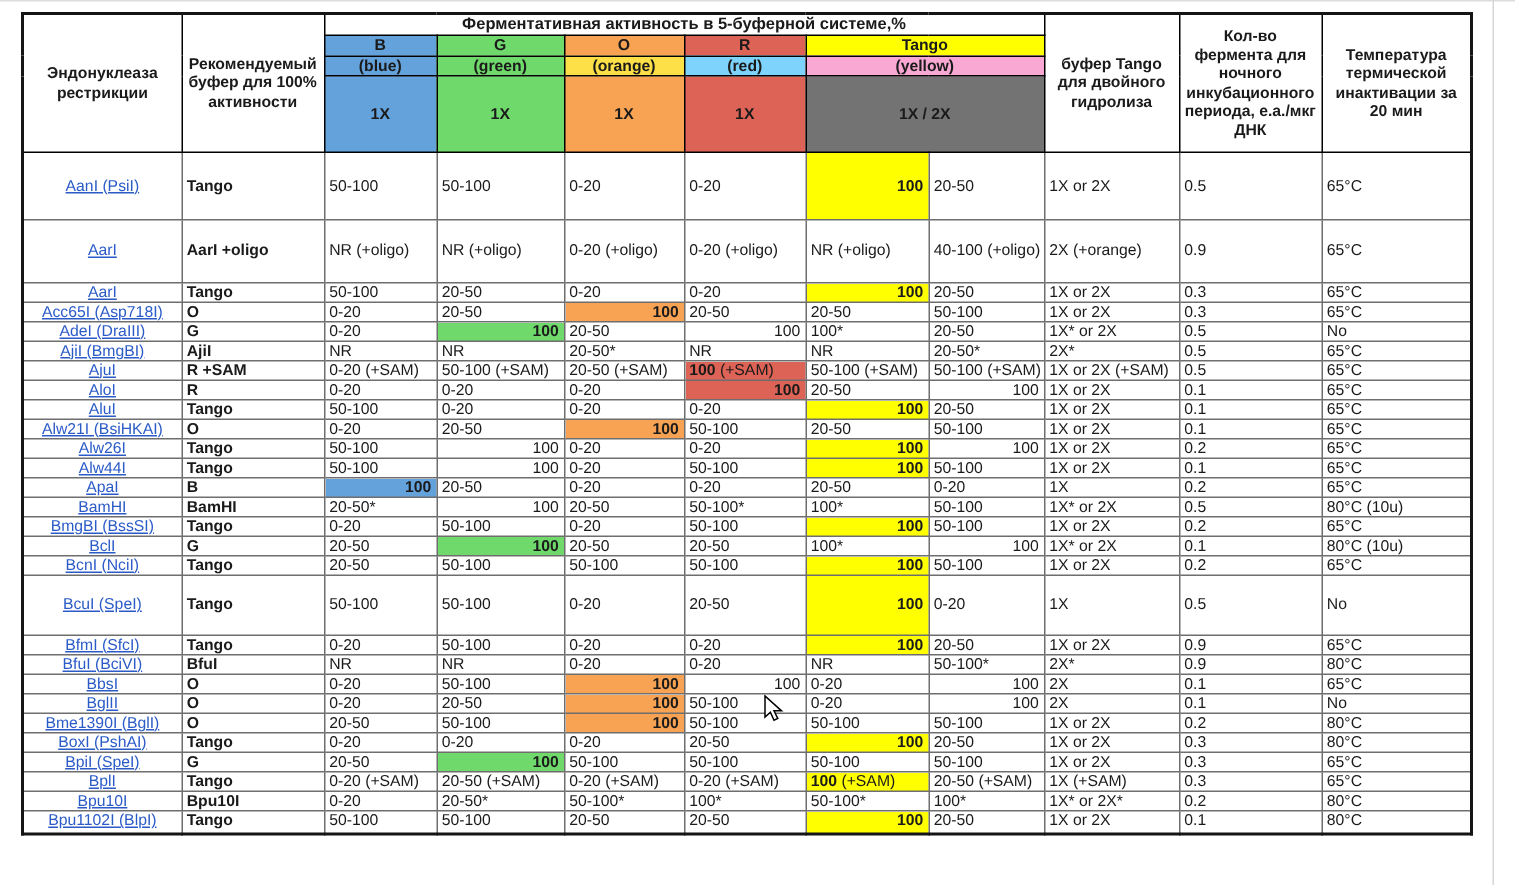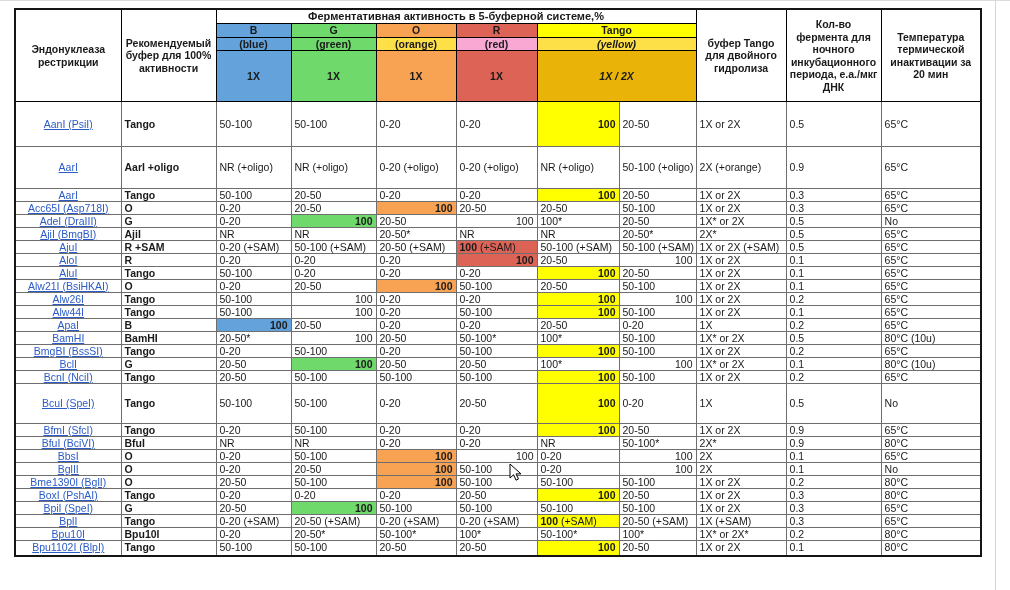--- a/index.html
+++ b/index.html
@@ -66,29 +66,29 @@
         <th style="background: rgb(100, 162, 220);">B</th>
         <th style="background: rgb(111, 217, 107);">G</th>
         <th style="background: rgb(248, 163, 83);">O</th>
         <th style="background: rgb(222, 99, 87);">R</th>
         <th colspan="2" style="background: rgb(255, 255, 0);">Tango</th>
       </tr>
       <tr class="h-small">
         <th style="background: rgb(100, 162, 220);">(blue)</th>
         <th style="background: rgb(111, 217, 107);">(green)</th>
         <th style="background: #fde047;">(orange)</th>
-        <th style="background: #f9a8d4; margin-left: 42px;">(red)</th>
-        <th colspan="2" style="background: #fde047; font-style: italic;">(yellow)</th>
+        <th style="background: #7dd3fc; margin-left: 42px;">(red)</th>
+        <th colspan="2" style="background: #f9a8d4;">(yellow)</th>
       </tr>
       <tr class="h-conc">
         <th style="background: rgb(100, 162, 220);">1X</th>
         <th style="background: rgb(111, 217, 107);">1X</th>
         <th style="background: rgb(248, 163, 83);">1X</th>
         <th style="background: rgb(222, 99, 87);">1X</th>
-        <th colspan="2" style="background: #eab308; font-style: italic;">1X / 2X</th>
+        <th colspan="2" style="background: #737373;">1X / 2X</th>
       </tr>
     </thead>
     <tbody>
         <tr style="height: 45px;">
           <td class="c-name"><a href="#">AanI (PsiI)</a></td>
           <td class="c-buf">Tango</td>
           <td>50-100</td>
           <td>50-100</td>
           <td>0-20</td>
           <td>0-20</td>
@@ -99,21 +99,21 @@
           <td>65°C</td>
         </tr>
         <tr style="height: 42px;">
           <td class="c-name"><a href="#">AarI</a></td>
           <td class="c-buf">AarI +oligo</td>
           <td>NR (+oligo)</td>
           <td>NR (+oligo)</td>
           <td>0-20 (+oligo)</td>
           <td>0-20 (+oligo)</td>
           <td>NR (+oligo)</td>
-          <td>50-100 (+oligo)</td>
+          <td>40-100 (+oligo)</td>
           <td>2X (+orange)</td>
           <td>0.9</td>
           <td>65°C</td>
         </tr>
         <tr>
           <td class="c-name"><a href="#">AarI</a></td>
           <td class="c-buf">Tango</td>
           <td>50-100</td>
           <td>20-50</td>
           <td>0-20</td>

